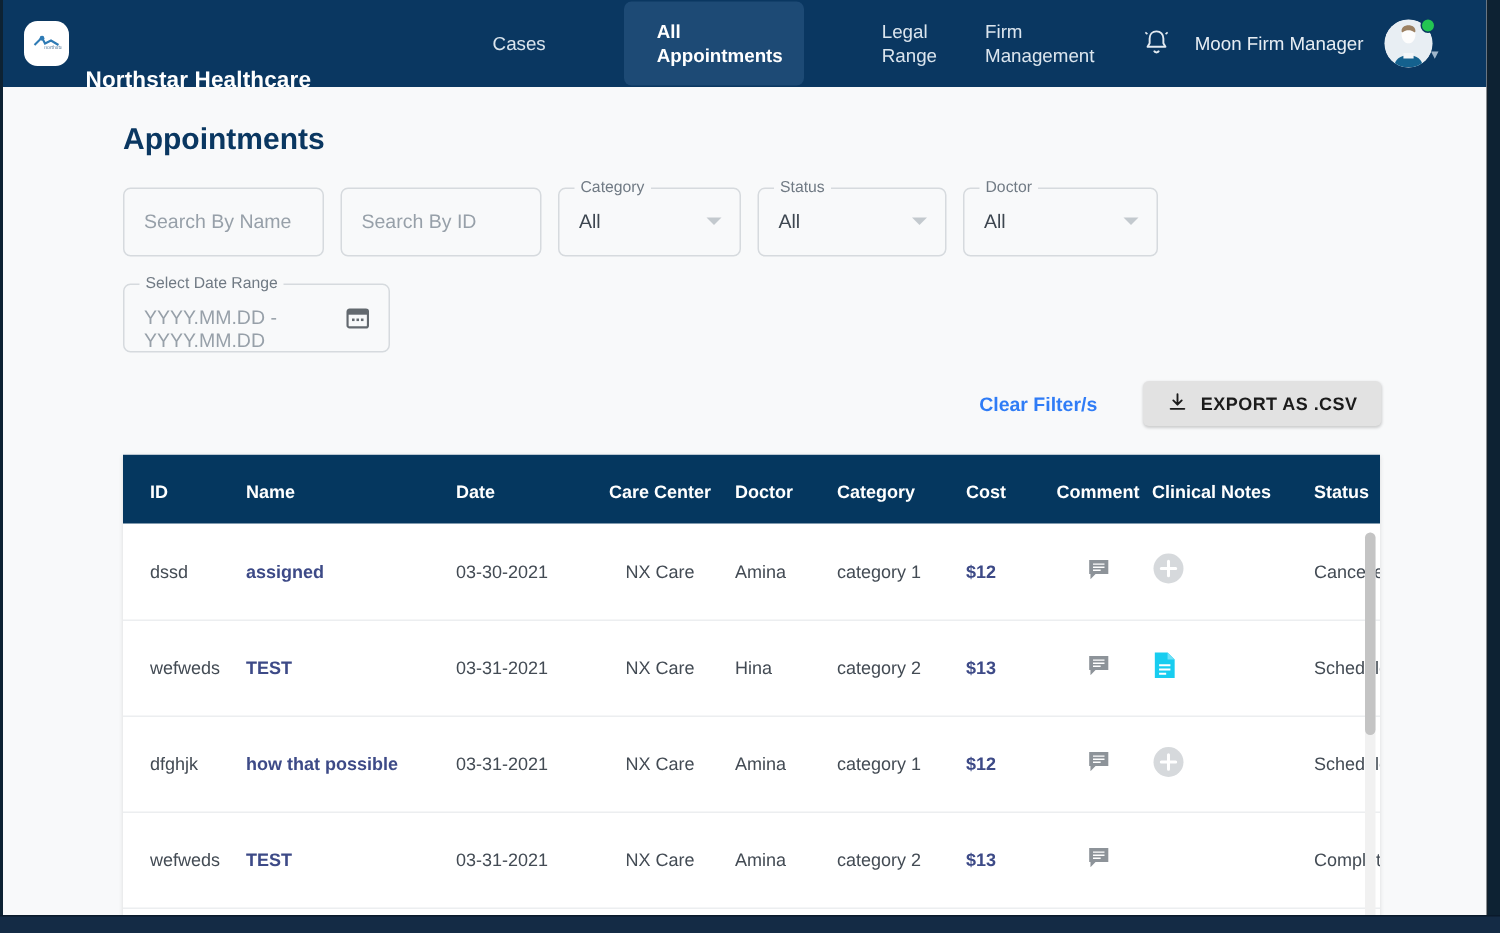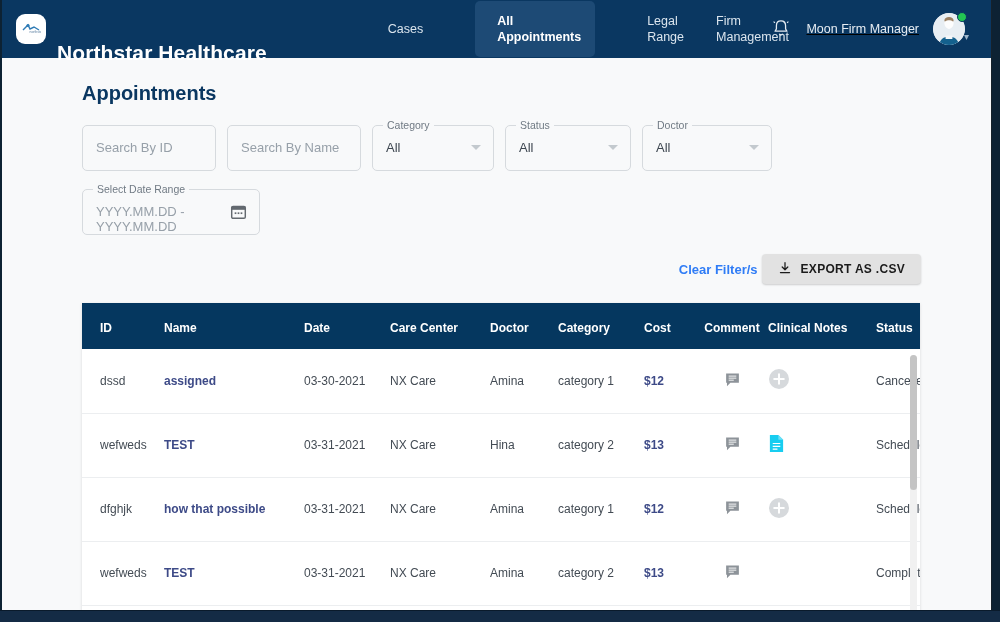--- a/index.html
+++ b/index.html
@@ -31,21 +31,21 @@
   .brand { display: flex; align-items: center; gap: 11px; }
   .logo-box {
     width: 30px; height: 30px;
     background: #ffffff;
     border-radius: 9px;
     display: flex; align-items: center; justify-content: center;
     flex: 0 0 auto;
   }
   .brand-name {
     color: #ffffff;
-    font-size: 21px;
+    font-size: 15px;
     font-weight: bold;
     letter-spacing: .1px;
     margin-top: 48px;
   }
   .navlinks { display: flex; align-items: center; margin-left: 105px; gap: 0px; }
   .navitem {
     color: #dbe5ee;
     font-size: 12.5px;
     line-height: 16px;
     padding: 12px 16px;
@@ -57,23 +57,23 @@
   .navitem.active {
     background: #1d4a75;
     color: #ffffff;
     font-weight: bold;
     padding: 12px 22px;
     min-width: 120px;
   }
   .nav-spacer { width: 36px; }
   .topright {
     position: absolute;
-    right: 18px; top: 0;
+    right: 28px; top: 0;
     height: 58px;
-    display: flex; align-items: center; gap: 14px; text-decoration: underline;
+    display: flex; align-items: center; gap: 14px;
   }
   .bell { width: 22px; height: 22px; display:block; cursor: pointer; }
   .username { color: #e7edf3; font-size: 12.5px; }
   .avatar-wrap { position: relative; width: 40px; height: 34px; cursor: pointer; }
   .avatar {
     position: absolute; left: 0; top: 1px;
     width: 32px; height: 32px; border-radius: 50%;
     overflow: hidden; background: #dfe6ec;
   }
   .dot-online {
@@ -136,21 +136,21 @@
   .w-id    { width: 134px; }
   .w-cat   { width: 122px; }
   .w-stat  { width: 126px; }
   .w-doc   { width: 130px; }
   .w-date  { width: 178px; margin-top: 18px; padding-left: 23px; }
   .cal-icon { position: absolute; right: 12px; top: 13px; }
 
   .filter-actions {
     position: absolute;
     right: 70px; top: 196px;
-    display: flex; align-items: center; gap: 4px;
+    display: flex; align-items: center; gap: 30px;
   }
   .clear-link {
     color: #2f7cf6;
     font-size: 13px;
     font-weight: bold;
     cursor: pointer;
   }
   .export-btn {
     background: #e2e2e2;
     border: none;
@@ -192,21 +192,21 @@
     height: 64px;
     font-size: 12px;
     color: #434b54;
     border-bottom: 1px solid #eceef0;
     vertical-align: middle;
     white-space: nowrap;
   }
   .c-id    { width: 82px;  padding-left: 18px; }
   .c-name  { width: 140px; }
   .c-date  { width: 86px;  }
-  .c-care  { width: 100px; }
+  .c-care  { width: 100px; text-align: center; }
   .c-doc   { width: 68px;  }
   .c-cat   { width: 86px;  }
   .c-cost  { width: 52px;  }
   .c-comm  { width: 72px; text-align: center;  }
   .c-notes { width: 108px; }
   .c-stat  { width: 110px; }
   td.c-name, td.c-cost { color: #3d4a87; font-weight: bold; }
   .icon-cell { padding-left: 0; }
   .pc-wrap { position: relative; display: inline-block; }
 
@@ -292,26 +292,26 @@
         <div class="chev-user">▾</div>
       </div>
     </div>
   </div>
 
   <div class="page">
     <div class="page-title">Appointments</div>
 
     <div class="filters">
 
+      <div class="field w-name">
+        <span class="ph">Search By Name</span>
+      </div>
+
       <div class="field w-id">
         <span class="ph">Search By ID</span>
-      </div>
-
-      <div class="field w-name">
-        <span class="ph">Search By Name</span>
       </div>
 
       <div class="field w-cat">
         <span class="legend">Category</span>
         <span class="value">All</span>
         <span class="caret"></span>
       </div>
 
       <div class="field w-stat">
         <span class="legend">Status</span>

